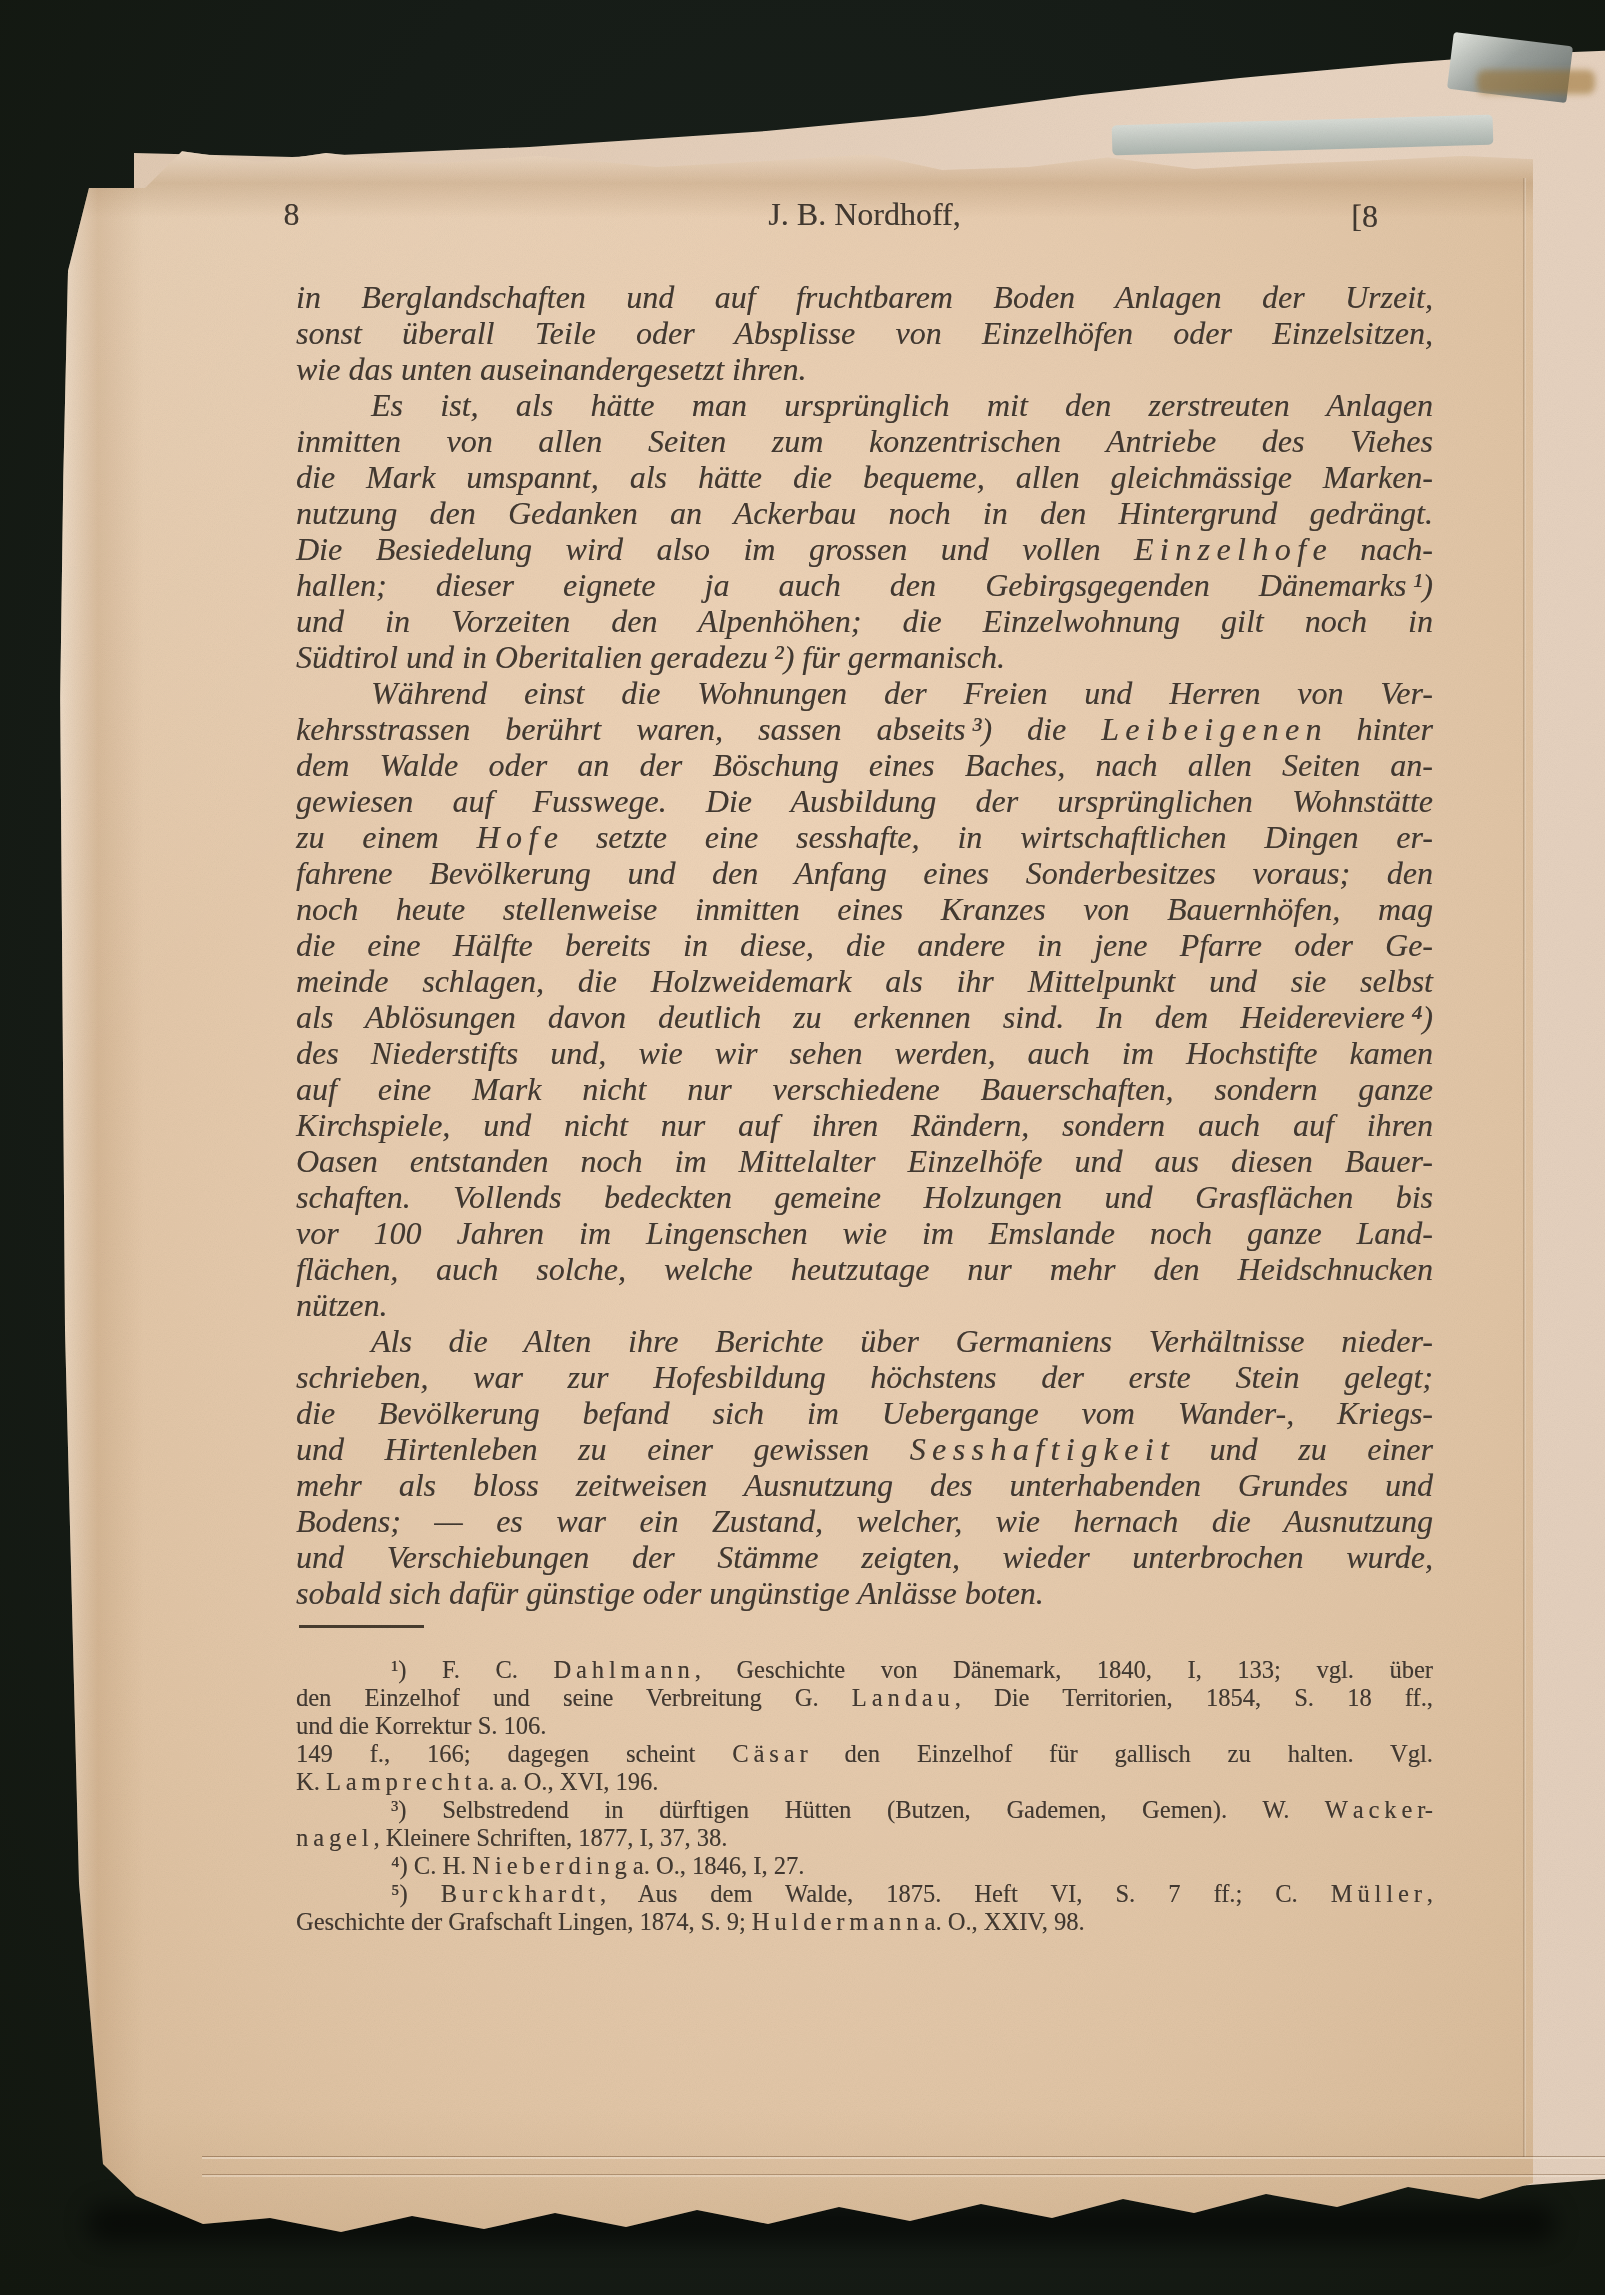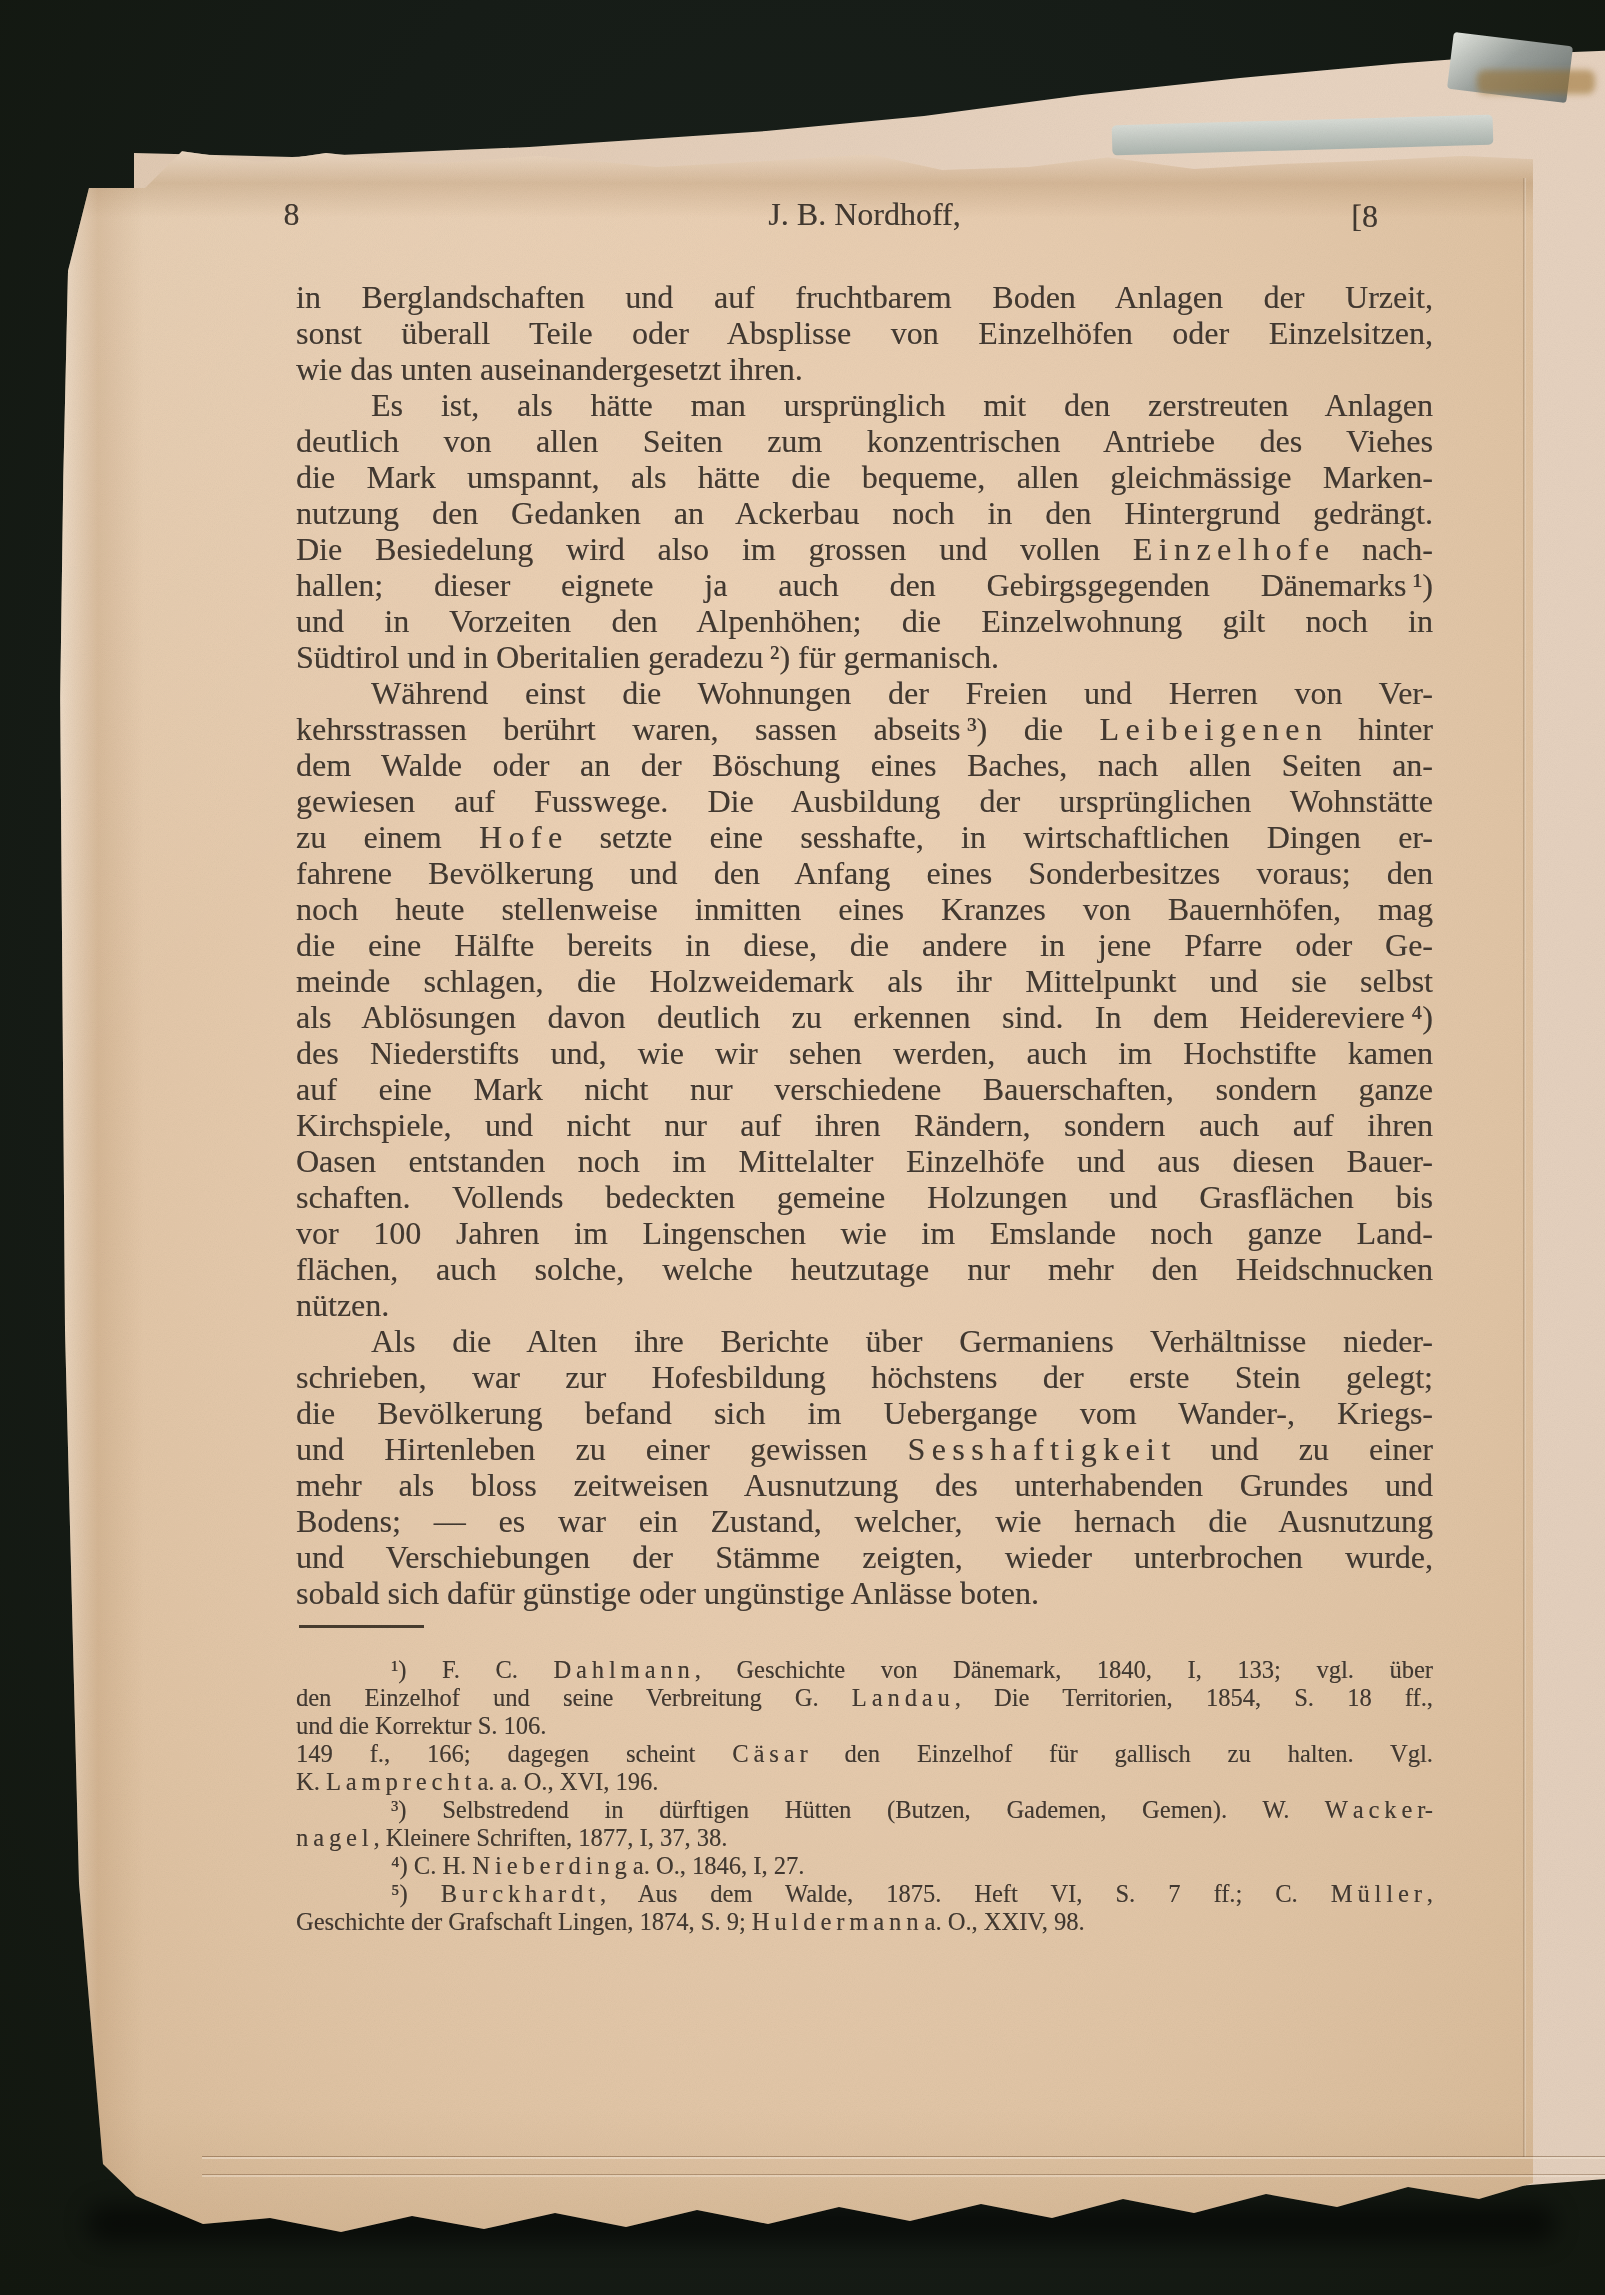--- a/index.html
+++ b/index.html
@@ -65,21 +65,21 @@
     background:linear-gradient(180deg, rgba(108,74,42,.38) 0 0.8px, rgba(244,232,216,.45) 0.8px 3.2px);}
 
   
   #content{position:absolute;left:239px;top:51px;width:1137px;color:#423931;
     text-shadow:0.2px 0.3px 0.6px rgba(66,57,49,.45);}
   #page-header{position:relative;height:36px;font-size:32px;line-height:36px;}
   #h-left{position:absolute;left:-12.6px;top:0;}
   #h-center{display:block;width:100%;text-align:center;}
   #h-right{position:absolute;right:55px;top:1.6px;}
 
-  #body-text{margin-top:47px;font-size:32px;line-height:36px;}
+  #body-text{margin-top:47px;font-size:32px;line-height:36px;font-style:italic;}
   .tline{text-align:justify;text-align-last:justify;white-space:normal;}
   .tline.last{text-align-last:left;}
   #body-text .tline.ind{padding-left:75px;}
 
   #footnote-rule{width:125px;height:2.4px;background:#473c2e;margin:14.2px 0 0 3.2px;}
   #footnotes{margin-top:28.4px;font-size:24.5px;line-height:28px;}
   #footnotes .tline.ind{padding-left:95px;font-family:Liberation Serif, serif;}
 
   
   #grain{position:absolute;inset:0;opacity:.09;pointer-events:none;mix-blend-mode:multiply;}
@@ -104,21 +104,21 @@
         <span id="h-right">[8</span>
       </div>
       <div id="body-text">
           <div>
             <div class="tline">in Berglandschaften und auf fruchtbarem Boden Anlagen der Urzeit,</div>
             <div class="tline">sonst überall Teile oder Absplisse von Einzelhöfen oder Einzelsitzen,</div>
             <div class="tline last">wie das unten auseinandergesetzt ihren.</div>
           </div>
           <div>
             <div class="tline ind">Es ist, als hätte man ursprünglich mit den zerstreuten Anlagen</div>
-            <div class="tline">deutlich von allen Seiten zum konzentrischen Antriebe des Viehes</div>
+            <div class="tline">inmitten von allen Seiten zum konzentrischen Antriebe des Viehes</div>
             <div class="tline">die Mark umspannt, als hätte die bequeme, allen gleichmässige Marken-</div>
             <div class="tline">nutzung den Gedanken an Ackerbau noch in den Hintergrund gedrängt.</div>
             <div class="tline">Die Besiedelung wird also im grossen und vollen E i n z e l h o f e nach-</div>
             <div class="tline">hallen; dieser eignete ja auch den Gebirgsgegenden Dänemarks ¹)</div>
             <div class="tline">und in Vorzeiten den Alpenhöhen; die Einzelwohnung gilt noch in</div>
             <div class="tline last">Südtirol und in Oberitalien geradezu ²) für germanisch.</div>
           </div>
           <div>
             <div class="tline ind">Während einst die Wohnungen der Freien und Herren von Ver-</div>
             <div class="tline">kehrsstrassen berührt waren, sassen abseits ³) die L e i b e i g e n e n hinter</div>

